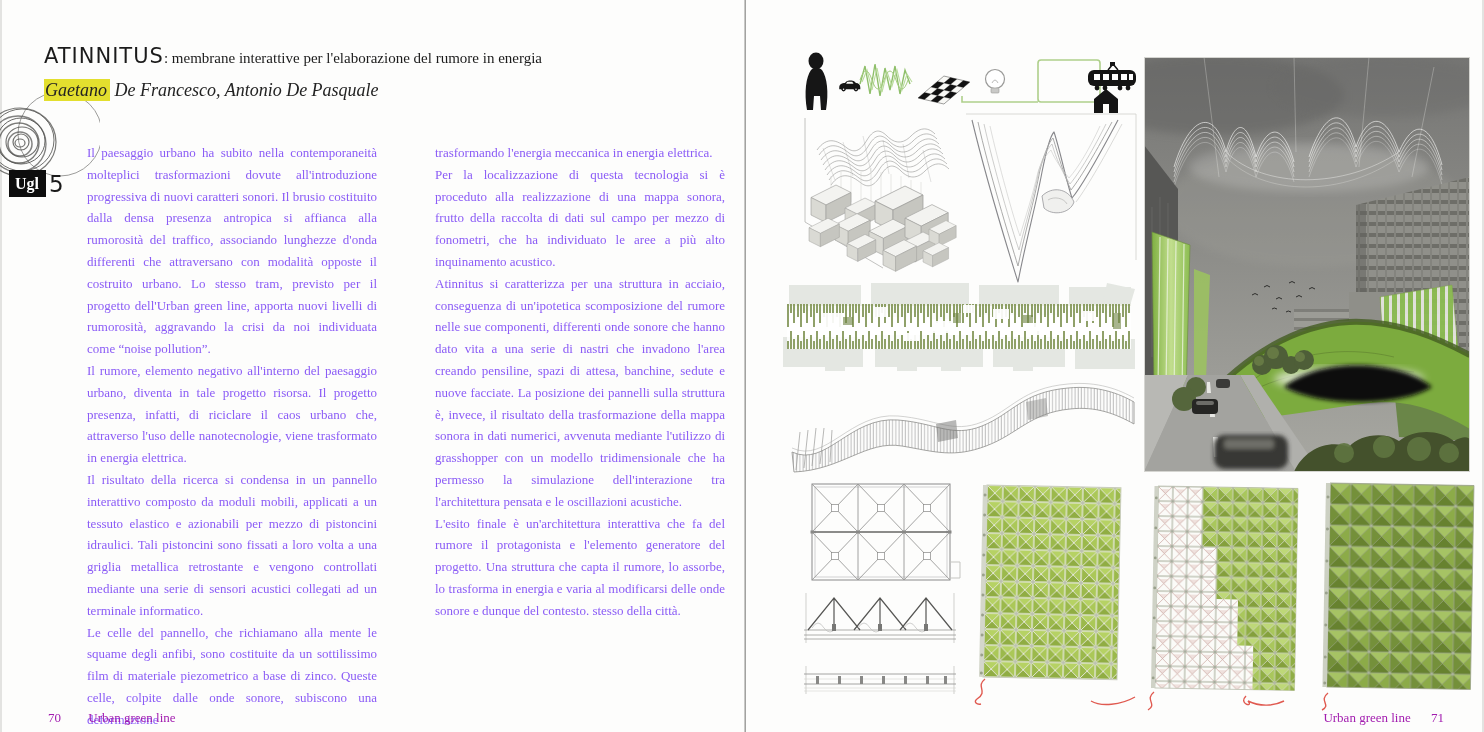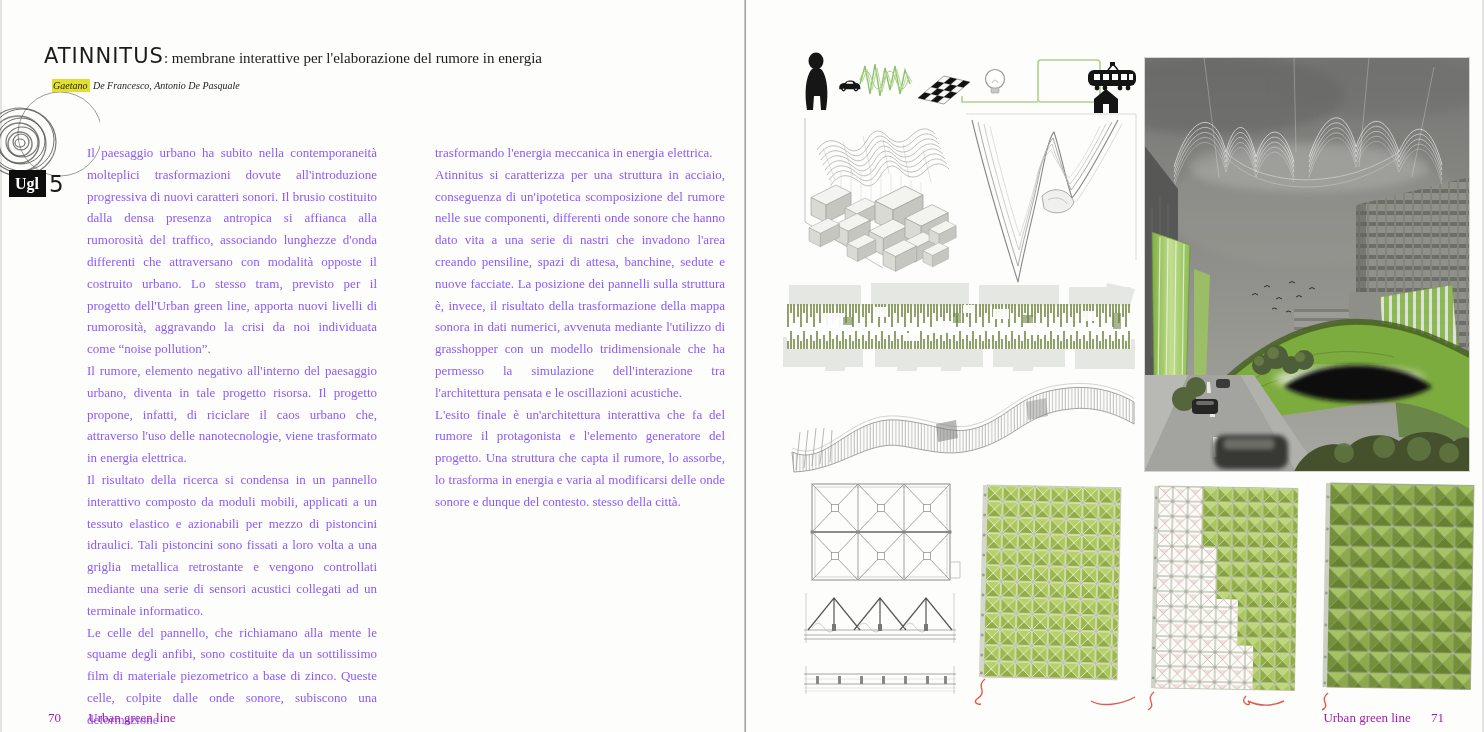--- a/index.html
+++ b/index.html
@@ -8,21 +8,21 @@
     overflow:hidden; font-family:"Liberation Serif", serif; color:#1f1f1f;
   }
   .page-edge { position:absolute; top:0; width:2px; height:732px; background:#e3e3e1; }
   .spine { position:absolute; left:744px; top:0; width:2px; height:732px;
            background:linear-gradient(to right,#dcdcda,#8f8f8d); }
 
   
   .title { position:absolute; left:44px; top:44px; white-space:nowrap; color:#1b1b1b;text-align:right; }
   .title-main { font-family:"DejaVu Sans", sans-serif; font-size:21px; letter-spacing:1px; font-weight:500; }
   .title-rest { font-size:15px; }
-  .authors { position:absolute; left:44px; top:80px; font-style:italic; font-size:10px; color:#232323;margin-left:8px; }
+  .authors { position:absolute; left:44px; top:80px; font-style:italic; font-size:18px; color:#232323; }
   .hl { background:#e3df2e; padding:1px 3px 1px 1px; }
 
   .col { position:absolute; top:142px; width:290px; font-size:13px; line-height:21.8px;
          text-align:justify; color:#8b5cf6; }
   .col p { margin:0; }
   .col1 { left:87px; }
   .col2 { left:391px;margin-left:44px; }
 
   .footer { position:absolute; top:710px; font-size:13px; color:#a21caf; }
   .footer-left { left:48px; }
@@ -64,27 +64,28 @@
     <div class="title">
       <span class="title-main">ATINNITUS</span><span class="title-rest">: membrane interattive per l'elaborazione del rumore in energia</span>
     </div>
 
     <div class="authors">
       <span class="hl">Gaetano</span><span> De Francesco, Antonio De Pasquale</span>
     </div>
 
     <div class="col col1">
       <p>Il paesaggio urbano ha subito nella contemporaneità molteplici trasformazioni dovute all'introduzione progressiva di nuovi caratteri sonori. Il brusio costituito dalla densa presenza antropica si affianca alla rumorosità del traffico, associando lunghezze d'onda differenti che attraversano con modalità opposte il costruito urbano. Lo stesso tram, previsto per il progetto dell'Urban green line, apporta nuovi livelli di rumorosità, aggravando la crisi da noi individuata come “noise pollution”.</p>
-      <p>Il rumore, elemento negativo all'interno del paesaggio urbano, diventa in tale progetto risorsa. Il progetto propone, infatti, di riciclare il caos urbano che, attraverso l'uso delle nanotecnologie, viene trasformato in energia elettrica.</p>
+      <p>Il rumore, elemento negativo all'interno del paesaggio urbano, diventa in tale progetto risorsa. Il progetto presenza, infatti, di riciclare il caos urbano che, attraverso l'uso delle nanotecnologie, viene trasformato in energia elettrica.</p>
       <p>Il risultato della ricerca si condensa in un pannello interattivo composto da moduli mobili, applicati a un tessuto elastico e azionabili per mezzo di pistoncini idraulici. Tali pistoncini sono fissati a loro volta a una griglia metallica retrostante e vengono controllati mediante una serie di sensori acustici collegati ad un terminale informatico.</p>
       <p>Le celle del pannello, che richiamano alla mente le squame degli anfibi, sono costituite da un sottilissimo film di materiale piezometrico a base di zinco. Queste celle, colpite dalle onde sonore, subiscono una deformazione</p>
     </div>
 
     <div class="col col2">
       <p>trasformando l'energia meccanica in energia elettrica.</p>
+      <p>Per la localizzazione di questa tecnologia si è proceduto alla realizzazione di una mappa sonora, frutto della raccolta di dati sul campo per mezzo di fonometri, che ha individuato le aree a più alto inquinamento acustico.</p>
       <p>Atinnitus si caratterizza per una struttura in acciaio, conseguenza di un'ipotetica scomposizione del rumore nelle sue componenti, differenti onde sonore che hanno dato vita a una serie di nastri che invadono l'area creando pensiline, spazi di attesa, banchine, sedute e nuove facciate. La posizione dei pannelli sulla struttura è, invece, il risultato della trasformazione della mappa sonora in dati numerici, avvenuta mediante l'utilizzo di grasshopper con un modello tridimensionale che ha permesso la simulazione dell'interazione tra l'architettura pensata e le oscillazioni acustiche.</p>
       <p>L'esito finale è un'architettura interattiva che fa del rumore il protagonista e l'elemento generatore del progetto. Una struttura che capta il rumore, lo assorbe, lo trasforma in energia e varia al modificarsi delle onde sonore e dunque del contesto. stesso della città.</p>
     </div>
 
     <div class="footer footer-left">
       <span class="pnum">70</span>
       <span>Urban green line</span>
     </div>
   </div>
 

